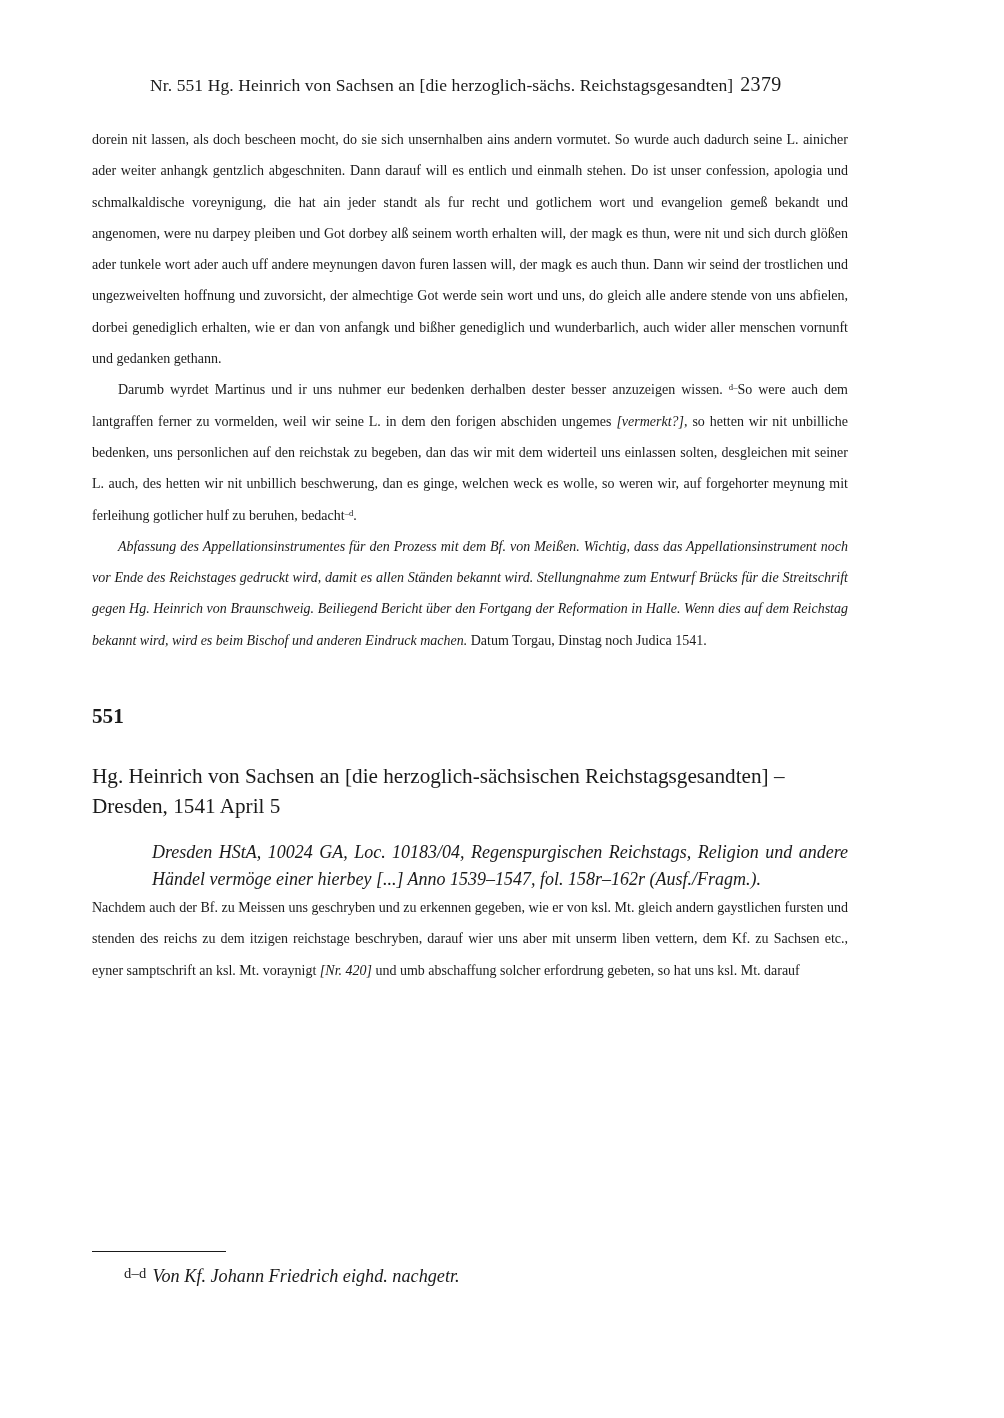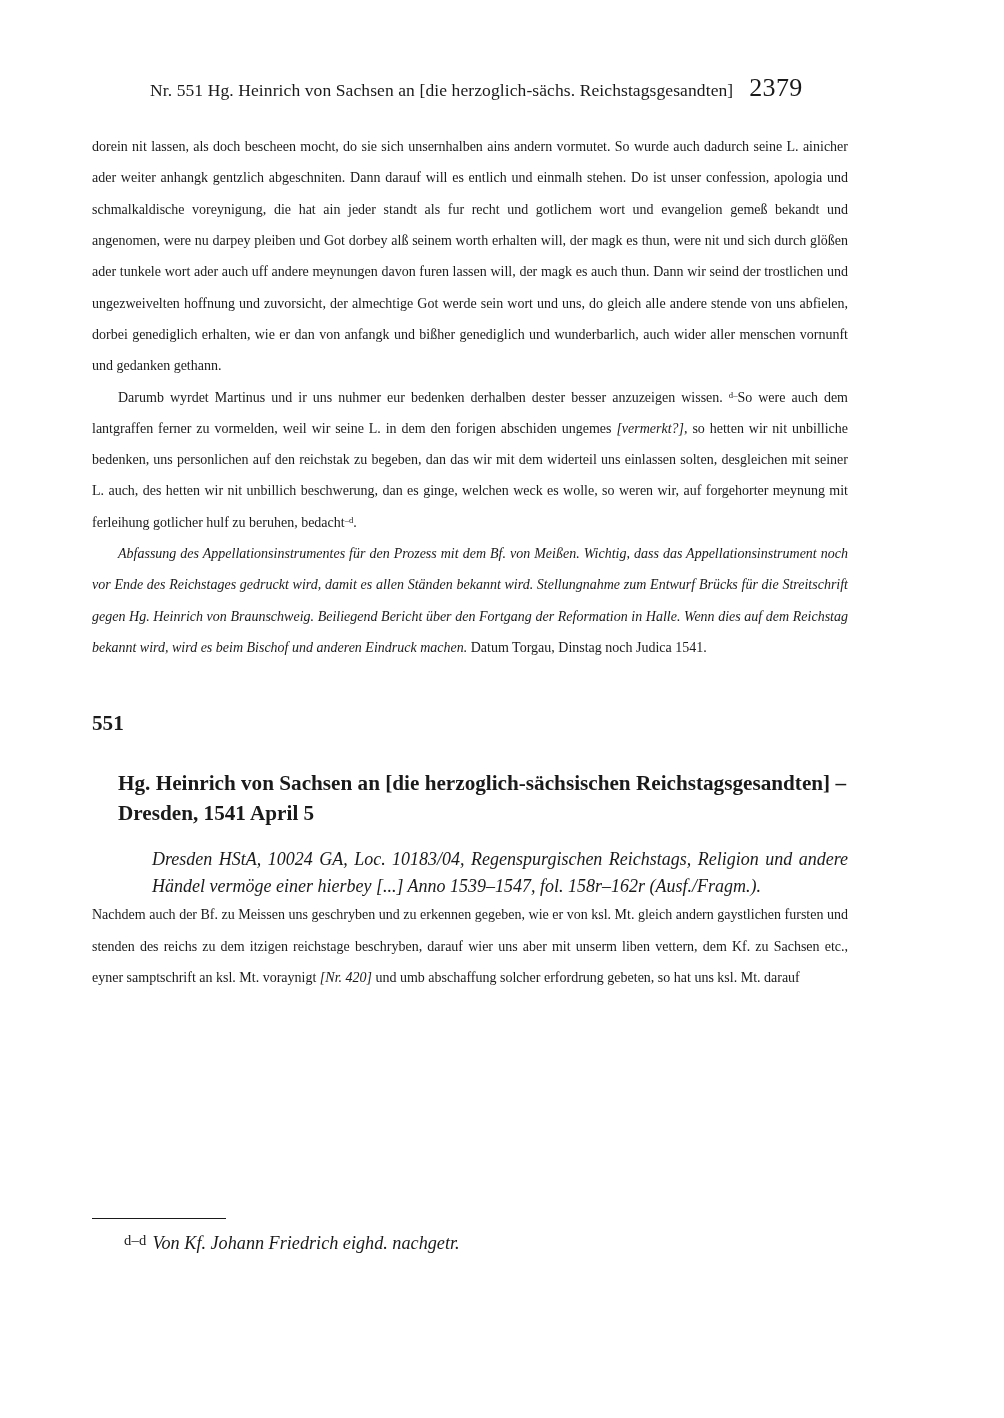--- a/index.html
+++ b/index.html
@@ -38,22 +38,22 @@
     line-height: 1.2;
     letter-spacing: 0.1px;
     margin: 0 0 28px 0;
     padding-left: 58px;
     white-space: nowrap;
   }
   .running-head .rh-title {
     font-size: 17.5px;
   }
   .running-head .rh-pageno {
-    font-size: 26px;
-    margin-left: 16px;
+    font-size: 20px;
+    margin-left: 7px;
     letter-spacing: 0.3px;
   }
   
   p.body {
     margin: 0;
     font-size: 14px;
     line-height: 31.3px;
     text-align: justify;
     text-justify: inter-word;
     hyphens: manual;
@@ -82,40 +82,39 @@
     line-height: 30px;
     flex-direction: column;
   }
   .doc-heading .num {
     width: 60px;
     flex: 0 0 60px;
     font-weight: bold;
   }
   .doc-heading .title {
     flex: 1 1 auto;
-    font-weight: bold;
-    margin-left: 26px;
+    font-weight: normal;
   }
   
   .archival {
     margin: 18px 17px 0 60px;
     font-size: 18px;
     line-height: 26.5px;
     font-style: italic;
     text-align: justify;
     width: 696px;
   }
   .after-archival {
     margin-top: 26px;
   }
   
   .footnote-area {
     position: absolute;
     left: 92px;
-    top: 1218px;
+    top: 1251px;
     width: 756px;
   }
   .fn-rule {
     width: 134px;
     height: 1.4px;
     background: #1a1a1a;
     margin: 0 0 9px 0;
   }
   .footnote {
     font-size: 18.2px;

